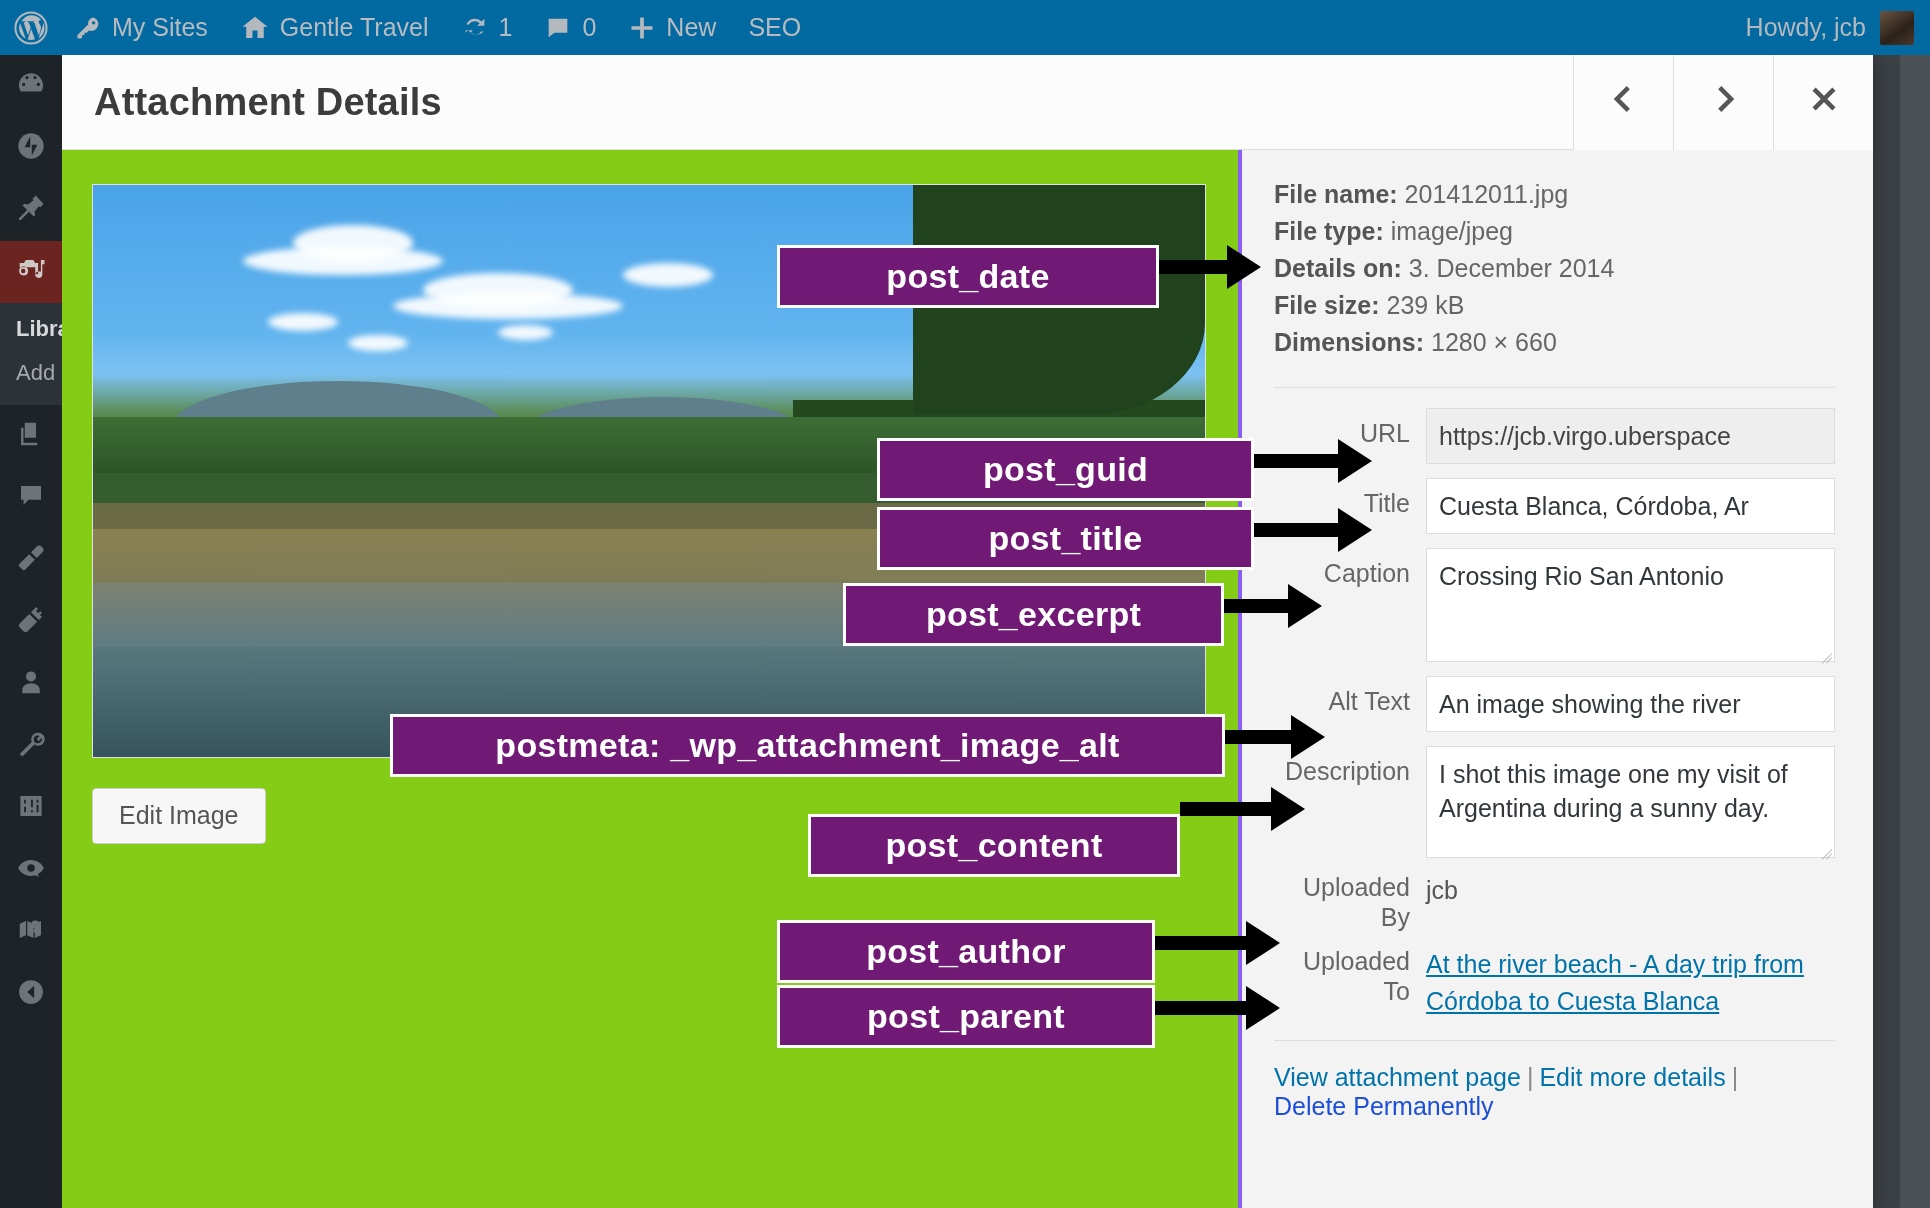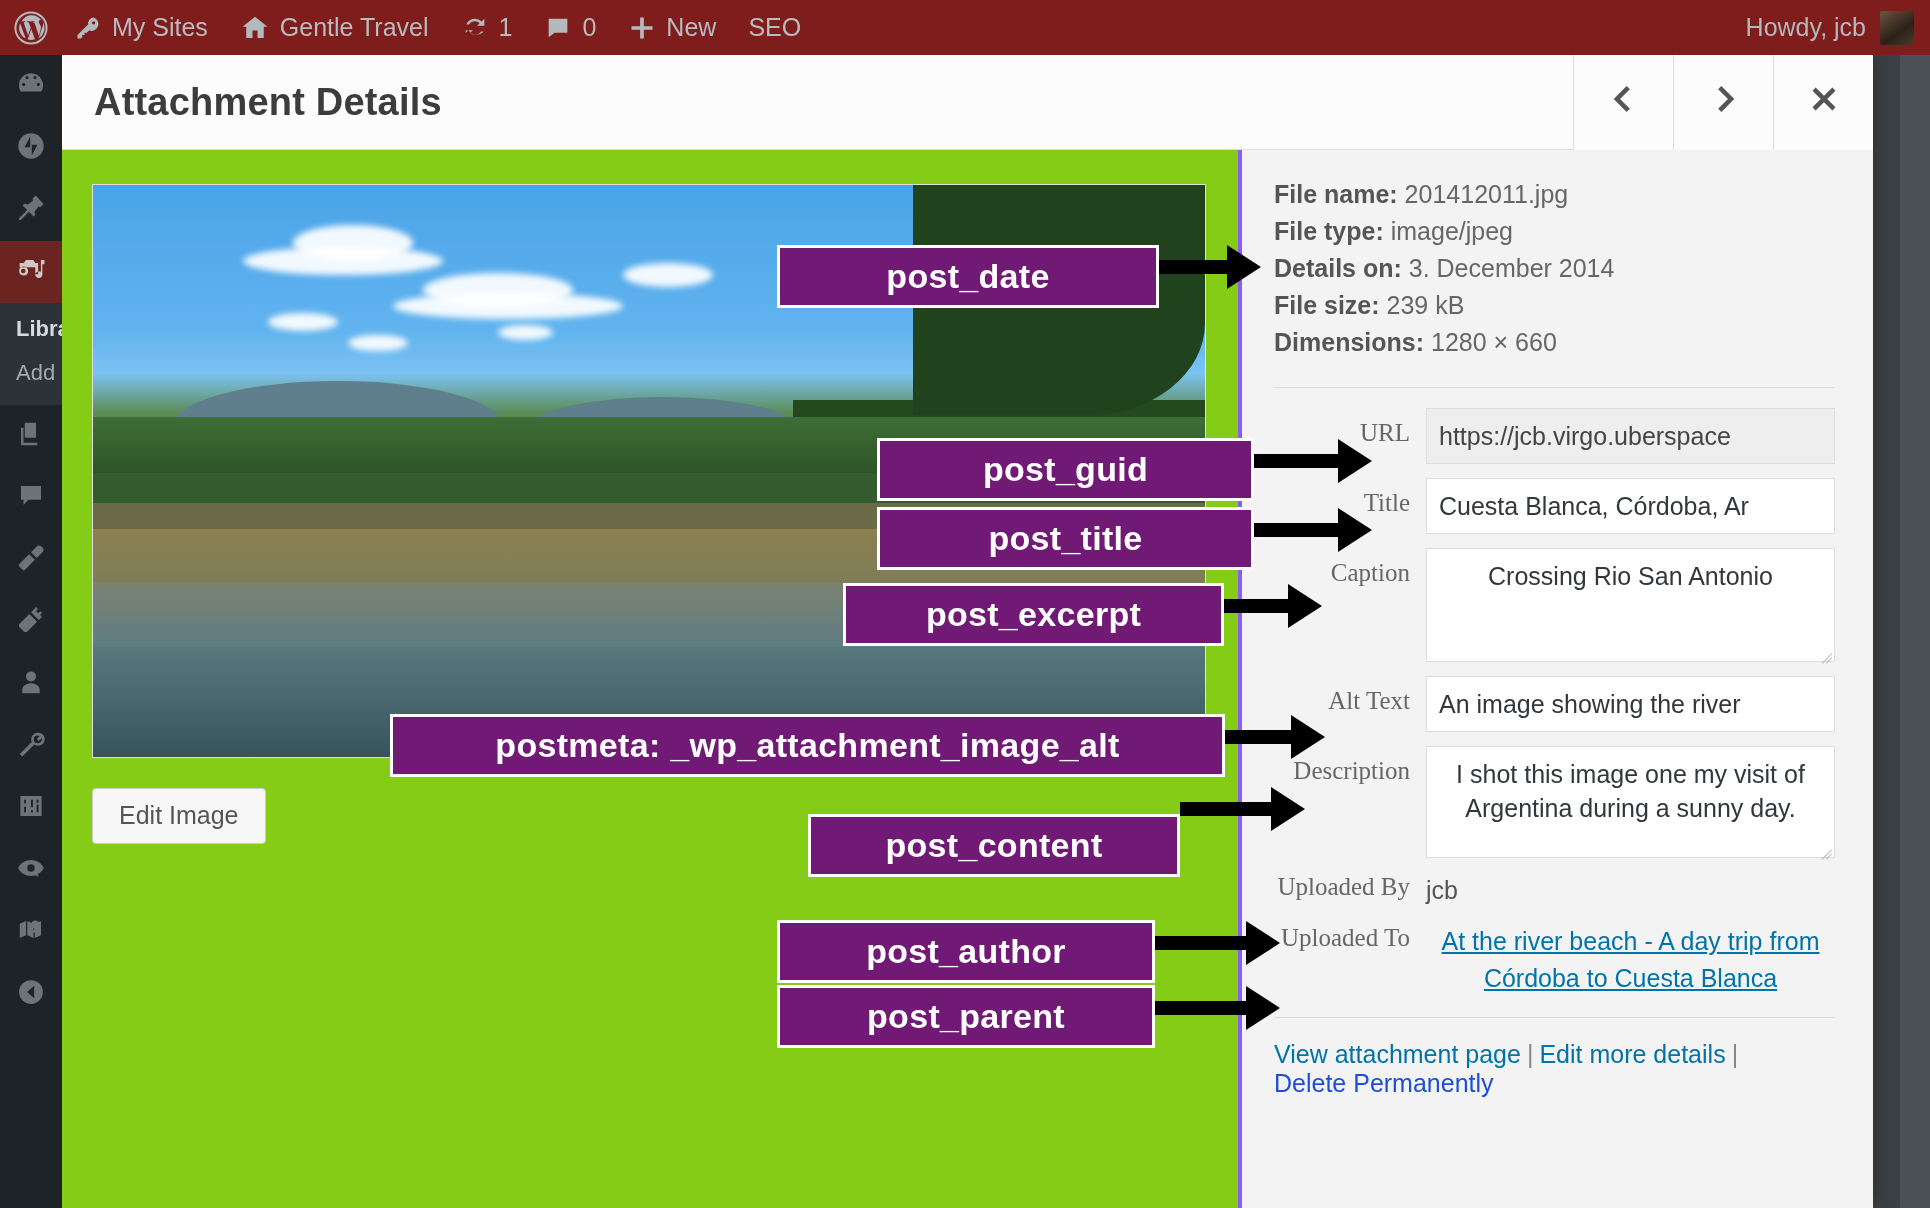--- a/index.html
+++ b/index.html
@@ -7,21 +7,21 @@
     width: 1930px; height: 1208px;
     overflow: hidden;
     font-family: "Liberation Sans", sans-serif;
     background: #1d2327;
   }
 
   
   .adminbar {
     position: absolute; top: 0; left: 0;
     width: 1930px; height: 55px;
-    background: #7f1d1d;
+    background: #0369a1;
     display: flex; align-items: center;
     color: #b4b9be;
     font-size: 25px;
     z-index: 40;
   }
   .ab-item {
     display: flex; align-items: center; gap: 10px;
     padding: 0 16px; height: 55px;
     color: #b8bcc0; white-space: nowrap;
   }
@@ -174,23 +174,22 @@
   .field-row {
     display: flex; align-items: flex-start;
     margin-bottom: 14px;
   }
   .field-label {
     width: 152px; flex: none;
     text-align: right;
     padding-right: 16px; padding-top: 10px;
     font-size: 25px; color: #666;
     line-height: 1.2;
-    font-family: Liberation Serif, serif;
-  }
-  .field-ctl { flex: 1; min-width: 0; text-align: center; }
+  }
+  .field-ctl { flex: 1; min-width: 0; }
   .inp {
     width: 100%; height: 56px;
     border: 1px solid #ddd; background: #fff;
     font-family: "Liberation Sans", sans-serif;
     font-size: 25px; color: #32373c;
     padding: 0 12px;
     border-radius: 0;
     white-space: nowrap; overflow: hidden;
     display: flex; align-items: center;
   }

